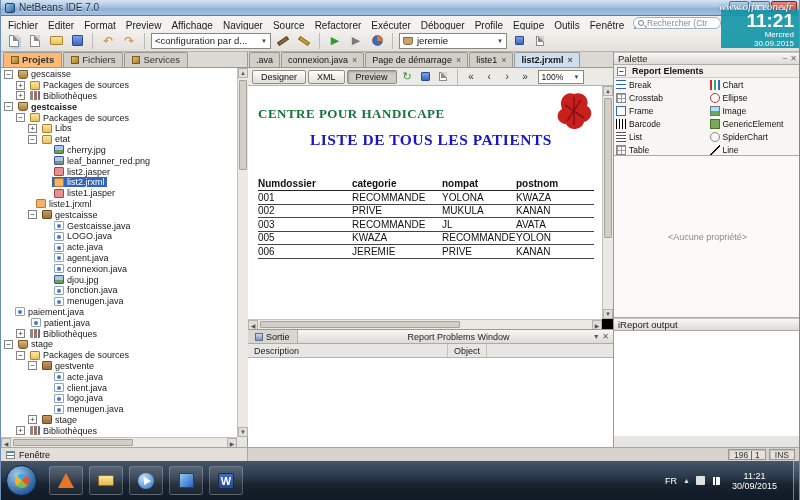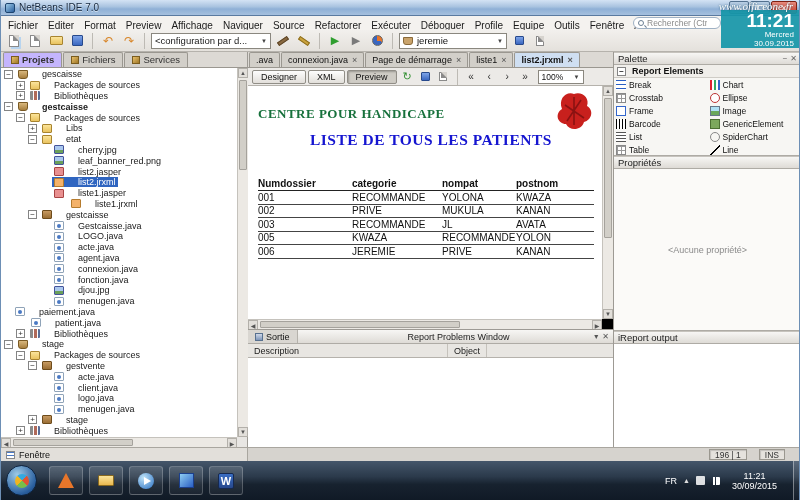--- a/index.html
+++ b/index.html
@@ -50,27 +50,27 @@
 .i-cup{width:10px;height:8px;background:#c9a36b;border:1px solid #8a6a3a;border-radius:0 0 3px 3px;flex:none}
 
 
 .panel-header{height:13px;background:linear-gradient(#f7f6f4,#dedbd6);border-top:1px solid #c6c3bd;border-bottom:1px solid #aeaba5;display:flex;align-items:center;padding:0 4px;font-size:9.5px;color:#222}
 .ph-btns{margin-left:auto;display:flex;gap:3px;color:#666;font-size:8px}
 
 
 .left-panel{position:absolute;left:0;top:52px;width:247px;height:395px;background:#e8e6e3;border-right:1px solid #9d9a94}
 .ptabs{height:16px;display:flex;align-items:flex-end;padding:1px 2px 0;border-bottom:1px solid #9a9790;background:#dcd9d4;gap:1px}
 .ptab{display:flex;align-items:center;gap:3px;padding:1px 7px 2px;font-size:9.5px;border:1px solid #9a9790;border-bottom:none;background:#d2cfc9;border-radius:2px 2px 0 0;color:#333}
-.ptab.active{background:#c4b5fd;font-weight:bold}
+.ptab.active{background:#fdba74;font-weight:bold}
 .ptab .tic{width:8px;height:8px;background:linear-gradient(135deg,#e8c06c,#a07828);border:1px solid #7a5c1e;flex:none}
 .tree{position:absolute;left:0;top:16px;width:236px;height:369px;background:#fff;overflow:hidden;padding-top:1px}
 .tree-row{display:flex;align-items:center;height:10.8px;white-space:nowrap}
 .expander{width:9px;height:9px;border:1px solid #848484;background:#fff;font-size:8px;line-height:7px;text-align:center;color:#333;margin-right:3px;flex:none}
 .expander.noexp{visibility:hidden}
-.node-body{display:flex;align-items:center;gap:14px;padding:0 2px}
+.node-body{display:flex;align-items:center;gap:3px;padding:0 2px}
 .node-body.sel{background:#2f65c0}
 .node-body.sel .tree-label{color:#fff}
 .tree-label{font-size:9px;color:#1a1a1a}
 .tree-label.b{font-weight:bold}
 .ti{width:10px;height:9px;flex:none;border-radius:1px}
 .ti-project{background:linear-gradient(#d9b87e,#a87f3e);border:1px solid #7a5a24;border-radius:0 0 3px 3px}
 .ti-srcpkg{background:linear-gradient(#fbe49a,#e9c35f);border:1px solid #a8842f}
 .ti-libs{background:linear-gradient(90deg,#8a8a8a 0 3px,#fff 3px 4px,#b06a5a 4px 7px,#fff 7px 8px,#5a6e96 8px)}
 .ti-folder{background:linear-gradient(#fbe49a,#e9c35f);border:1px solid #a8842f}
 .ti-img{background:linear-gradient(180deg,#aac8ee 0 55%,#6ba05a 55%);border:1px solid #44539a}
@@ -146,21 +146,21 @@
 .pi-spider{border:1px solid #888;border-radius:50%;background:linear-gradient(0deg,transparent 45%,#999 45% 55%,transparent 55%),linear-gradient(90deg,transparent 45%,#999 45% 55%,transparent 55%)}
 .pi-line{border:none;background:linear-gradient(135deg,transparent 45%,#000 45% 55%,transparent 55%)}
 .props-body{height:162px;background:#fbfaf8;border-bottom:1px solid #aeaba5;display:flex;align-items:center;justify-content:center}
 .props-empty{color:#8a8a8a;font-size:9px}
 .ireport-body{height:105px;background:#fff}
 
 
 .statusbar{position:absolute;left:0;top:447px;width:800px;height:14px;background:#d6d3ce;border-top:1px solid #a9a69f;display:flex;align-items:center}
 .tasks-tab{width:247px;height:100%;display:flex;align-items:center;gap:4px;padding:0 5px;border-right:1px solid #a9a69f;background:#e2dfda;font-size:9px}
 .tasks-tab .tic2{width:9px;height:8px;background:repeating-linear-gradient(180deg,#4a79c4 0 1px,#fff 1px 3px);border:1px solid #888}
-.status-cells{margin-left:auto;display:flex;gap:12px;padding-right:16px}
+.status-cells{margin-left:auto;display:flex;gap:3px;padding-right:6px}
 .scell{border:1px solid #9a978f;background:#e5e2dd;box-shadow:inset 1px 1px 1px rgba(0,0,0,.15);font-size:8.5px;padding:0 5px;height:11px;display:flex;align-items:center;color:#333}
 
 
 .taskbar{position:absolute;left:0;top:461px;width:800px;height:39px;background:linear-gradient(180deg,#45566a 0%,#2b3a4b 40%,#17222f 60%,#101a26 100%);display:flex;align-items:center}
 .orb{width:31px;height:31px;border-radius:50%;margin:0 6px 0 5px;background:radial-gradient(circle at 35% 30%,#9ecbe8,#2a5f9e 70%,#163a63);border:1px solid #0e2440;position:relative;flex:none}
 .orb .flag{position:absolute;left:8px;top:8px;width:14px;height:14px;border-radius:50%;background:conic-gradient(#e8502a 0 90deg,#7ac143 90deg 180deg,#f8b517 180deg 270deg,#31a8e0 270deg 360deg);transform:rotate(45deg);opacity:.95}
 .tb-icons{display:flex;gap:6px;margin-left:6px}
 .tbicon{width:34px;height:29px;border-radius:3px;background:linear-gradient(rgba(255,255,255,.14),rgba(255,255,255,.04));border:1px solid rgba(255,255,255,.22);display:flex;align-items:center;justify-content:center}
 .ic-vlc{width:0;height:0;border-left:8px solid transparent;border-right:8px solid transparent;border-bottom:15px solid #e8762a}
 .ic-explorer{width:16px;height:11px;background:linear-gradient(#fbe49a,#e9b84f);border:1px solid #8a6a1f;border-radius:1px}
@@ -378,21 +378,21 @@
             <span class="tree-label">list2.jrxml</span>
           </span>
         </div>
         <div class="tree-row" style="padding-left: 39px;">
           <span class="expander noexp"></span>
           <span class="node-body">
             <span class="ti ti-jasper"></span>
             <span class="tree-label">liste1.jasper</span>
           </span>
         </div>
-        <div class="tree-row" style="padding-left: 56px;">
+        <div class="tree-row" style="padding-left: 21px;">
           <span class="expander noexp"></span>
           <span class="node-body">
             <span class="ti ti-jrxml"></span>
             <span class="tree-label">liste1.jrxml</span>
           </span>
         </div>
         <div class="tree-row" style="padding-left: 27px;">
           <span class="expander">−</span>
           <span class="node-body">
             <span class="ti ti-pkg"></span>
@@ -430,29 +430,29 @@
         <div class="tree-row" style="padding-left: 39px;">
           <span class="expander noexp"></span>
           <span class="node-body">
             <span class="ti ti-java"></span>
             <span class="tree-label">connexion.java</span>
           </span>
         </div>
         <div class="tree-row" style="padding-left: 39px;">
           <span class="expander noexp"></span>
           <span class="node-body">
-            <span class="ti ti-java"></span>
-            <span class="tree-label">fonction.java</span>
-          </span>
-        </div>
-        <div class="tree-row" style="padding-left: 39px;">
-          <span class="expander noexp"></span>
-          <span class="node-body">
             <span class="ti ti-img"></span>
             <span class="tree-label">djou.jpg</span>
+          </span>
+        </div>
+        <div class="tree-row" style="padding-left: 39px;">
+          <span class="expander noexp"></span>
+          <span class="node-body">
+            <span class="ti ti-java"></span>
+            <span class="tree-label">fonction.java</span>
           </span>
         </div>
         <div class="tree-row" style="padding-left: 39px;">
           <span class="expander noexp"></span>
           <span class="node-body">
             <span class="ti ti-java"></span>
             <span class="tree-label">menugen.java</span>
           </span>
         </div>
         <div class="tree-row" style="">
@@ -737,23 +737,20 @@
         </div>
         <div class="pitem">
           <span class="pi pi-table"></span>
           <span>Table</span>
         </div>
         <div class="pitem">
           <span class="pi pi-line"></span>
           <span>Line</span>
         </div>
       </div>
-    <div class="panel-header">
-      <span>Propriétés</span>
-    </div>
     <div class="props-body">
       <span class="props-empty">&lt;Aucune propriété&gt;</span>
     </div>
     <div class="panel-header">
       <span>iReport output</span>
     </div>
     <div class="ireport-body"></div>
   </div>
 
   <div class="statusbar">

